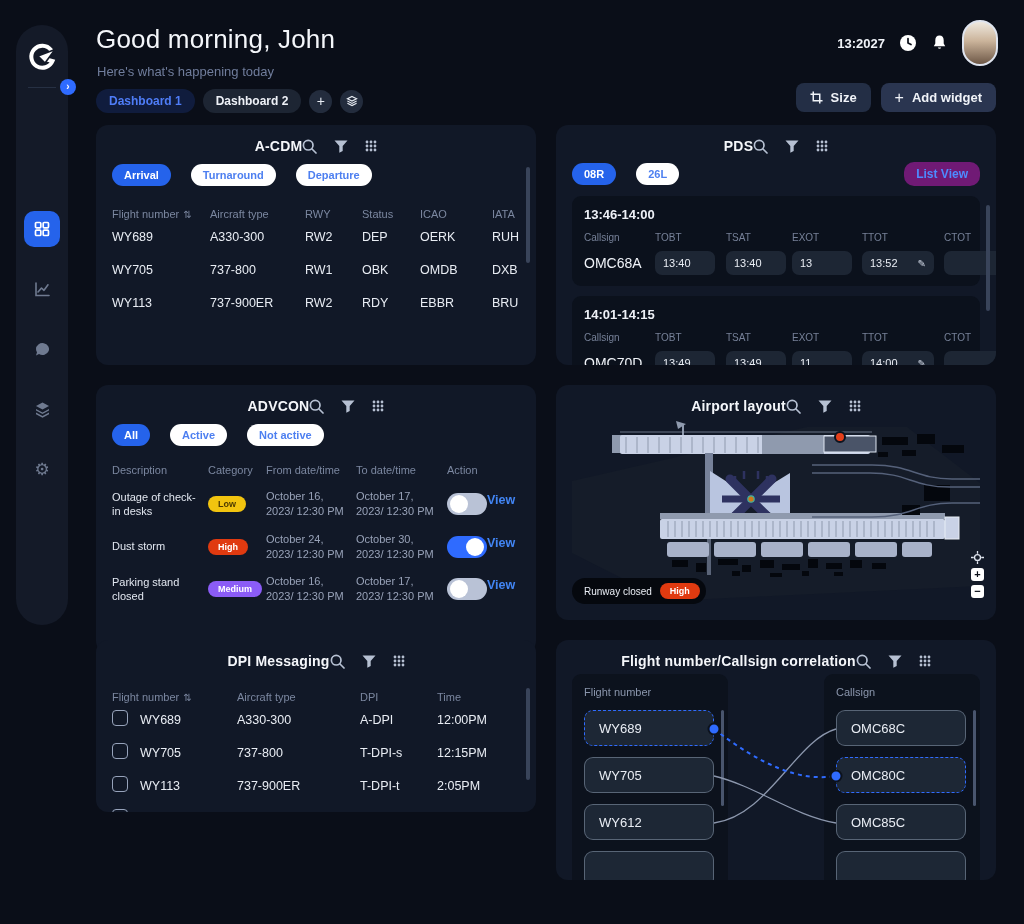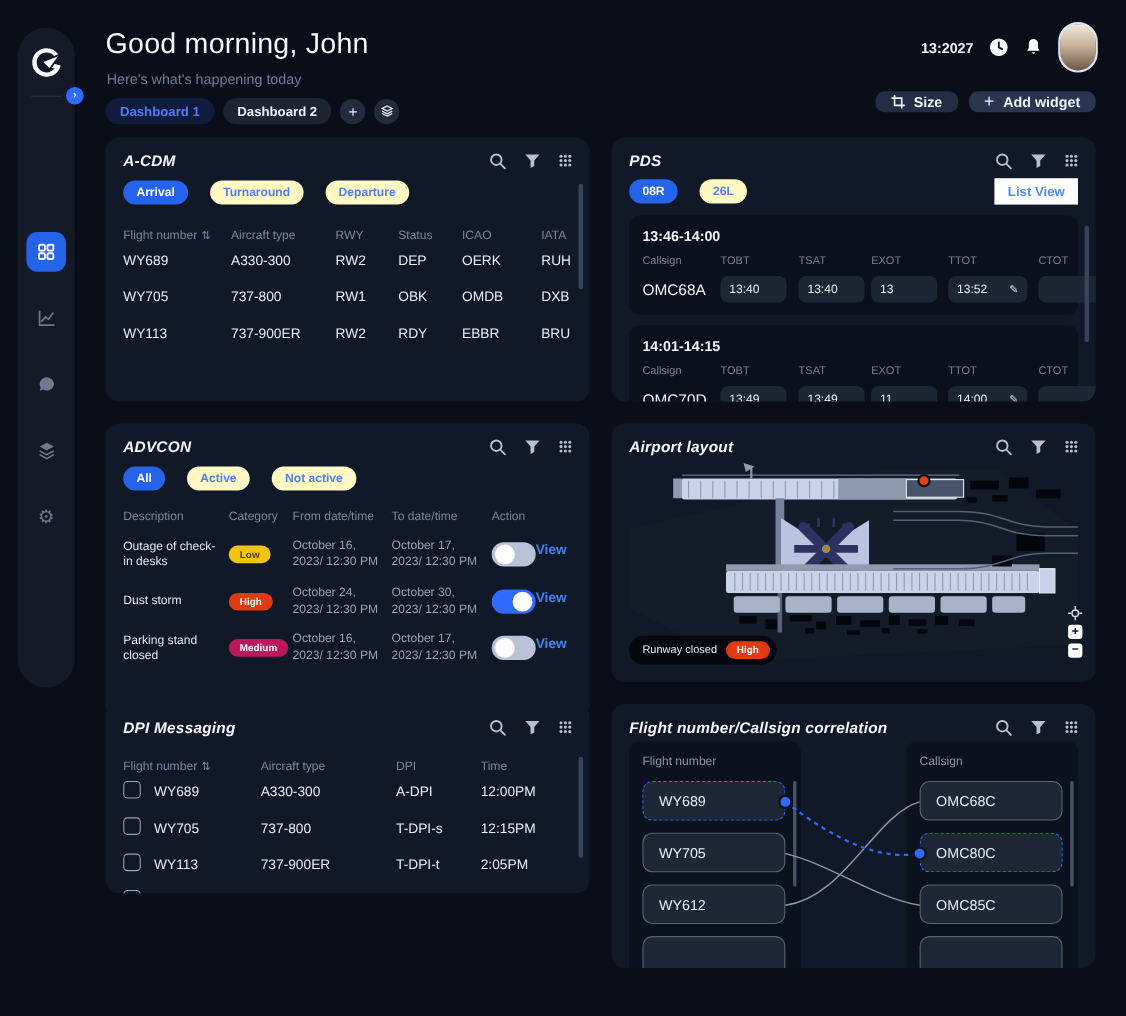--- a/index.html
+++ b/index.html
@@ -40,71 +40,71 @@
   .dash-tabs { position:absolute; left:96px; top:89px; display:flex; align-items:center; gap:8px; }
   .dash-tab { padding:5px 13px; border-radius:14px; font-size:12px; font-weight:700; }
   .dash-tab.on { background:rgba(47,107,255,.16); color:#4f7df7; }
   .dash-tab.neutral { background:#1d2533; color:#eef1f7; }
   .round-btn {
     width:23px; height:23px; border-radius:50%; background:#232c3d; color:#e9edf4;
     display:flex; align-items:center; justify-content:center; font-size:14px;
   }
   .topbar-actions { position:absolute; right:28px; top:83px; display:flex; gap:10px; }
   .action-btn {
-    height:19px; padding:0 14px; border-radius:8px; background:#232e45;
+    height:29px; padding:0 14px; border-radius:8px; background:#232e45;
     display:flex; align-items:center; gap:8px; font-size:13px; font-weight:700; color:#f0f3f8;
   }
   .action-btn.lighter { background:#2a3550; }
   
   .widget { position:absolute; width:440px; background:#111827; border-radius:12px; padding:13px 16px; overflow:hidden; }
   #acdm   { left:96px;  top:125px; height:240px; }
   #pds    { left:556px; top:125px; height:240px; }
   #advcon { left:96px;  top:385px; height:268px; }
   #airport{ left:556px; top:385px; height:235px; }
   #dpi    { left:96px;  top:640px; height:172px; }
   #corr   { left:556px; top:640px; height:240px; }
-  .w-head { display:flex; justify-content:space-between; align-items:center;font-style:italic; }
+  .w-head { display:flex; justify-content:center; align-items:center; }
   .w-title { font-size:14px; font-weight:700; color:#f4f6fa; letter-spacing:.2px; }
   .w-icons { display:flex; align-items:center; gap:17px; }
   .tabs { display:flex; gap:20px; margin-top:10px; }
   .tab { padding:5px 12px; border-radius:13px; font-size:11px; font-weight:700; }
   .tab.on  { background:#2563eb; color:#fff; }
-  .tab.off { background:#fef9c3; color:#4d7ff0; }
+  .tab.off { background:#ffffff; color:#4d7ff0; }
   .vscroll { position:absolute; width:4px; border-radius:2px; background:#39445a; }
   .sort { font-size:10px; color:#7b87a0; margin-left:4px; }
   
   .thead { font-size:11px; color:#7b87a0; }
   .trow  { font-size:12.5px; color:#e9edf4; }
   .acdm-grid { display:grid; grid-template-columns:98px 95px 57px 58px 72px 1fr; align-items:center; }
   #acdm .thead { margin-top:22px; }
   #acdm .trow { height:33px; }
   
   .pds-tabrow { display:flex; justify-content:space-between; align-items:center; margin-top:8px;text-align:right; }
-  .listview-btn { padding:5px 12px; border-radius:0; background:#ffffff; color:#4d8bff; font-size:12px; font-weight:700; }
+  .listview-btn { padding:5px 12px; border-radius:10px; background:#701a75; color:#4d8bff; font-size:12px; font-weight:700; }
   .pds-section { background:#0b111c; border-radius:9px; padding:11px 12px; margin-top:10px; }
   .pds-range { font-size:13px; font-weight:700; color:#eef1f7; }
   .pds-grid { display:grid; grid-template-columns:71px 71px 66px 70px 82px 1fr; align-items:center; }
   .pds-labels { margin-top:10px; font-size:10px; color:#768198; }
   .pds-row { margin-top:8px; }
   .pds-callsign { font-size:14px; font-weight:500; color:#f0f3f8; }
   .pds-input {
     width:60px; height:24px; background:#1d2634; border-radius:7px;
     display:flex; align-items:center; padding:0 8px; font-size:11px; color:#e9edf4;
   }
   .pds-input.wide { width:72px; justify-content:space-between; }
   .pencil { font-size:10px; color:#cfd6e4; }
   
   .adv-grid { display:grid; grid-template-columns:96px 58px 90px 91px 1fr; align-items:center; }
   #advcon .thead { margin-top:18px; }
   #advcon .trow { margin-top:13px; }
   .adv-desc { font-size:11px; color:#e2e7f0; line-height:1.3; padding-right:10px; }
   .badge { display:inline-block; padding:3px 10px; border-radius:10px; font-size:9px; font-weight:700; }
   .badge-low    { background:#f2c40f; color:#4d3b00; }
   .badge-high   { background:#e03a10; color:#fff; }
-  .badge-medium { background:#be185d; color:#fff; }
+  .badge-medium { background:#8b5cf6; color:#fff; }
   .adv-date { font-size:11px; color:#98a2b8; line-height:1.35; }
   .adv-action { display:flex; align-items:flex-start; }
   .toggle { width:40px; height:22px; border-radius:11px; position:relative; }
   .toggle.off { background:#b9c2d6; }
   .toggle.on  { background:#2f6bff; }
   .knob { position:absolute; top:2px; width:18px; height:18px; border-radius:50%; background:#fff; }
   .toggle.off .knob { left:3px; }
   .toggle.on  .knob { right:3px; }
   .view-link { font-size:12.5px; font-weight:700; color:#4285f4; }
   

